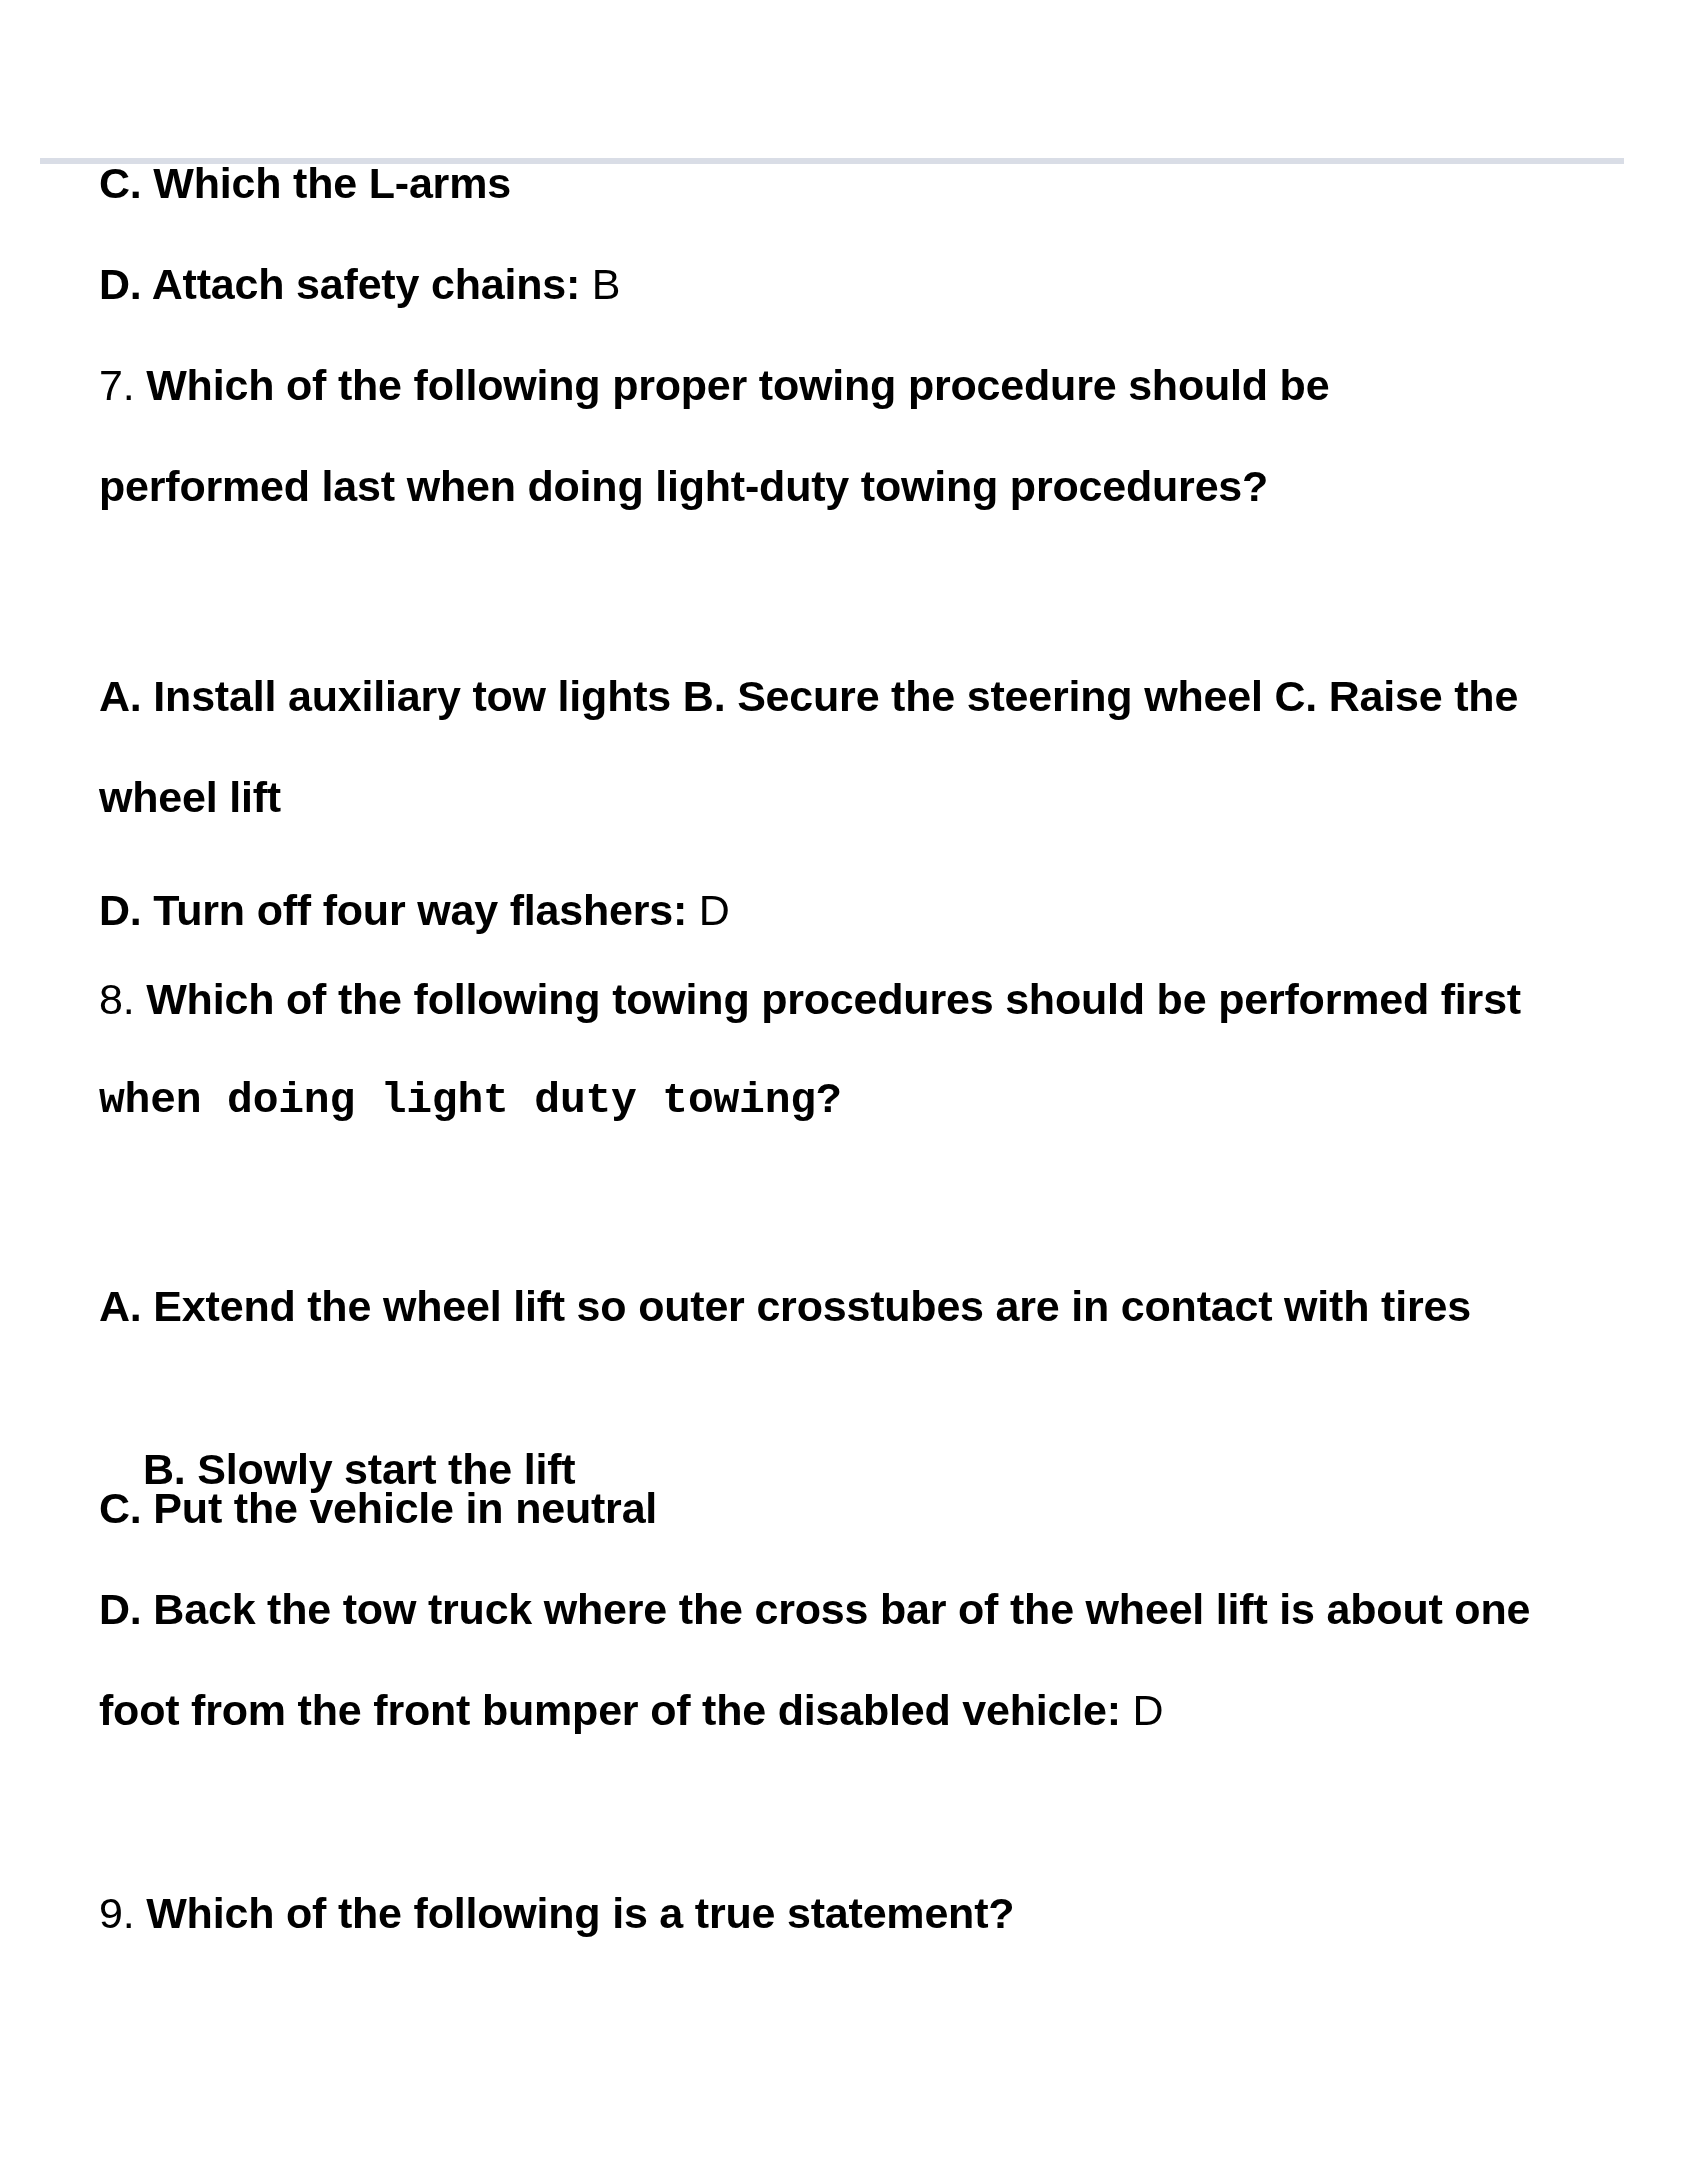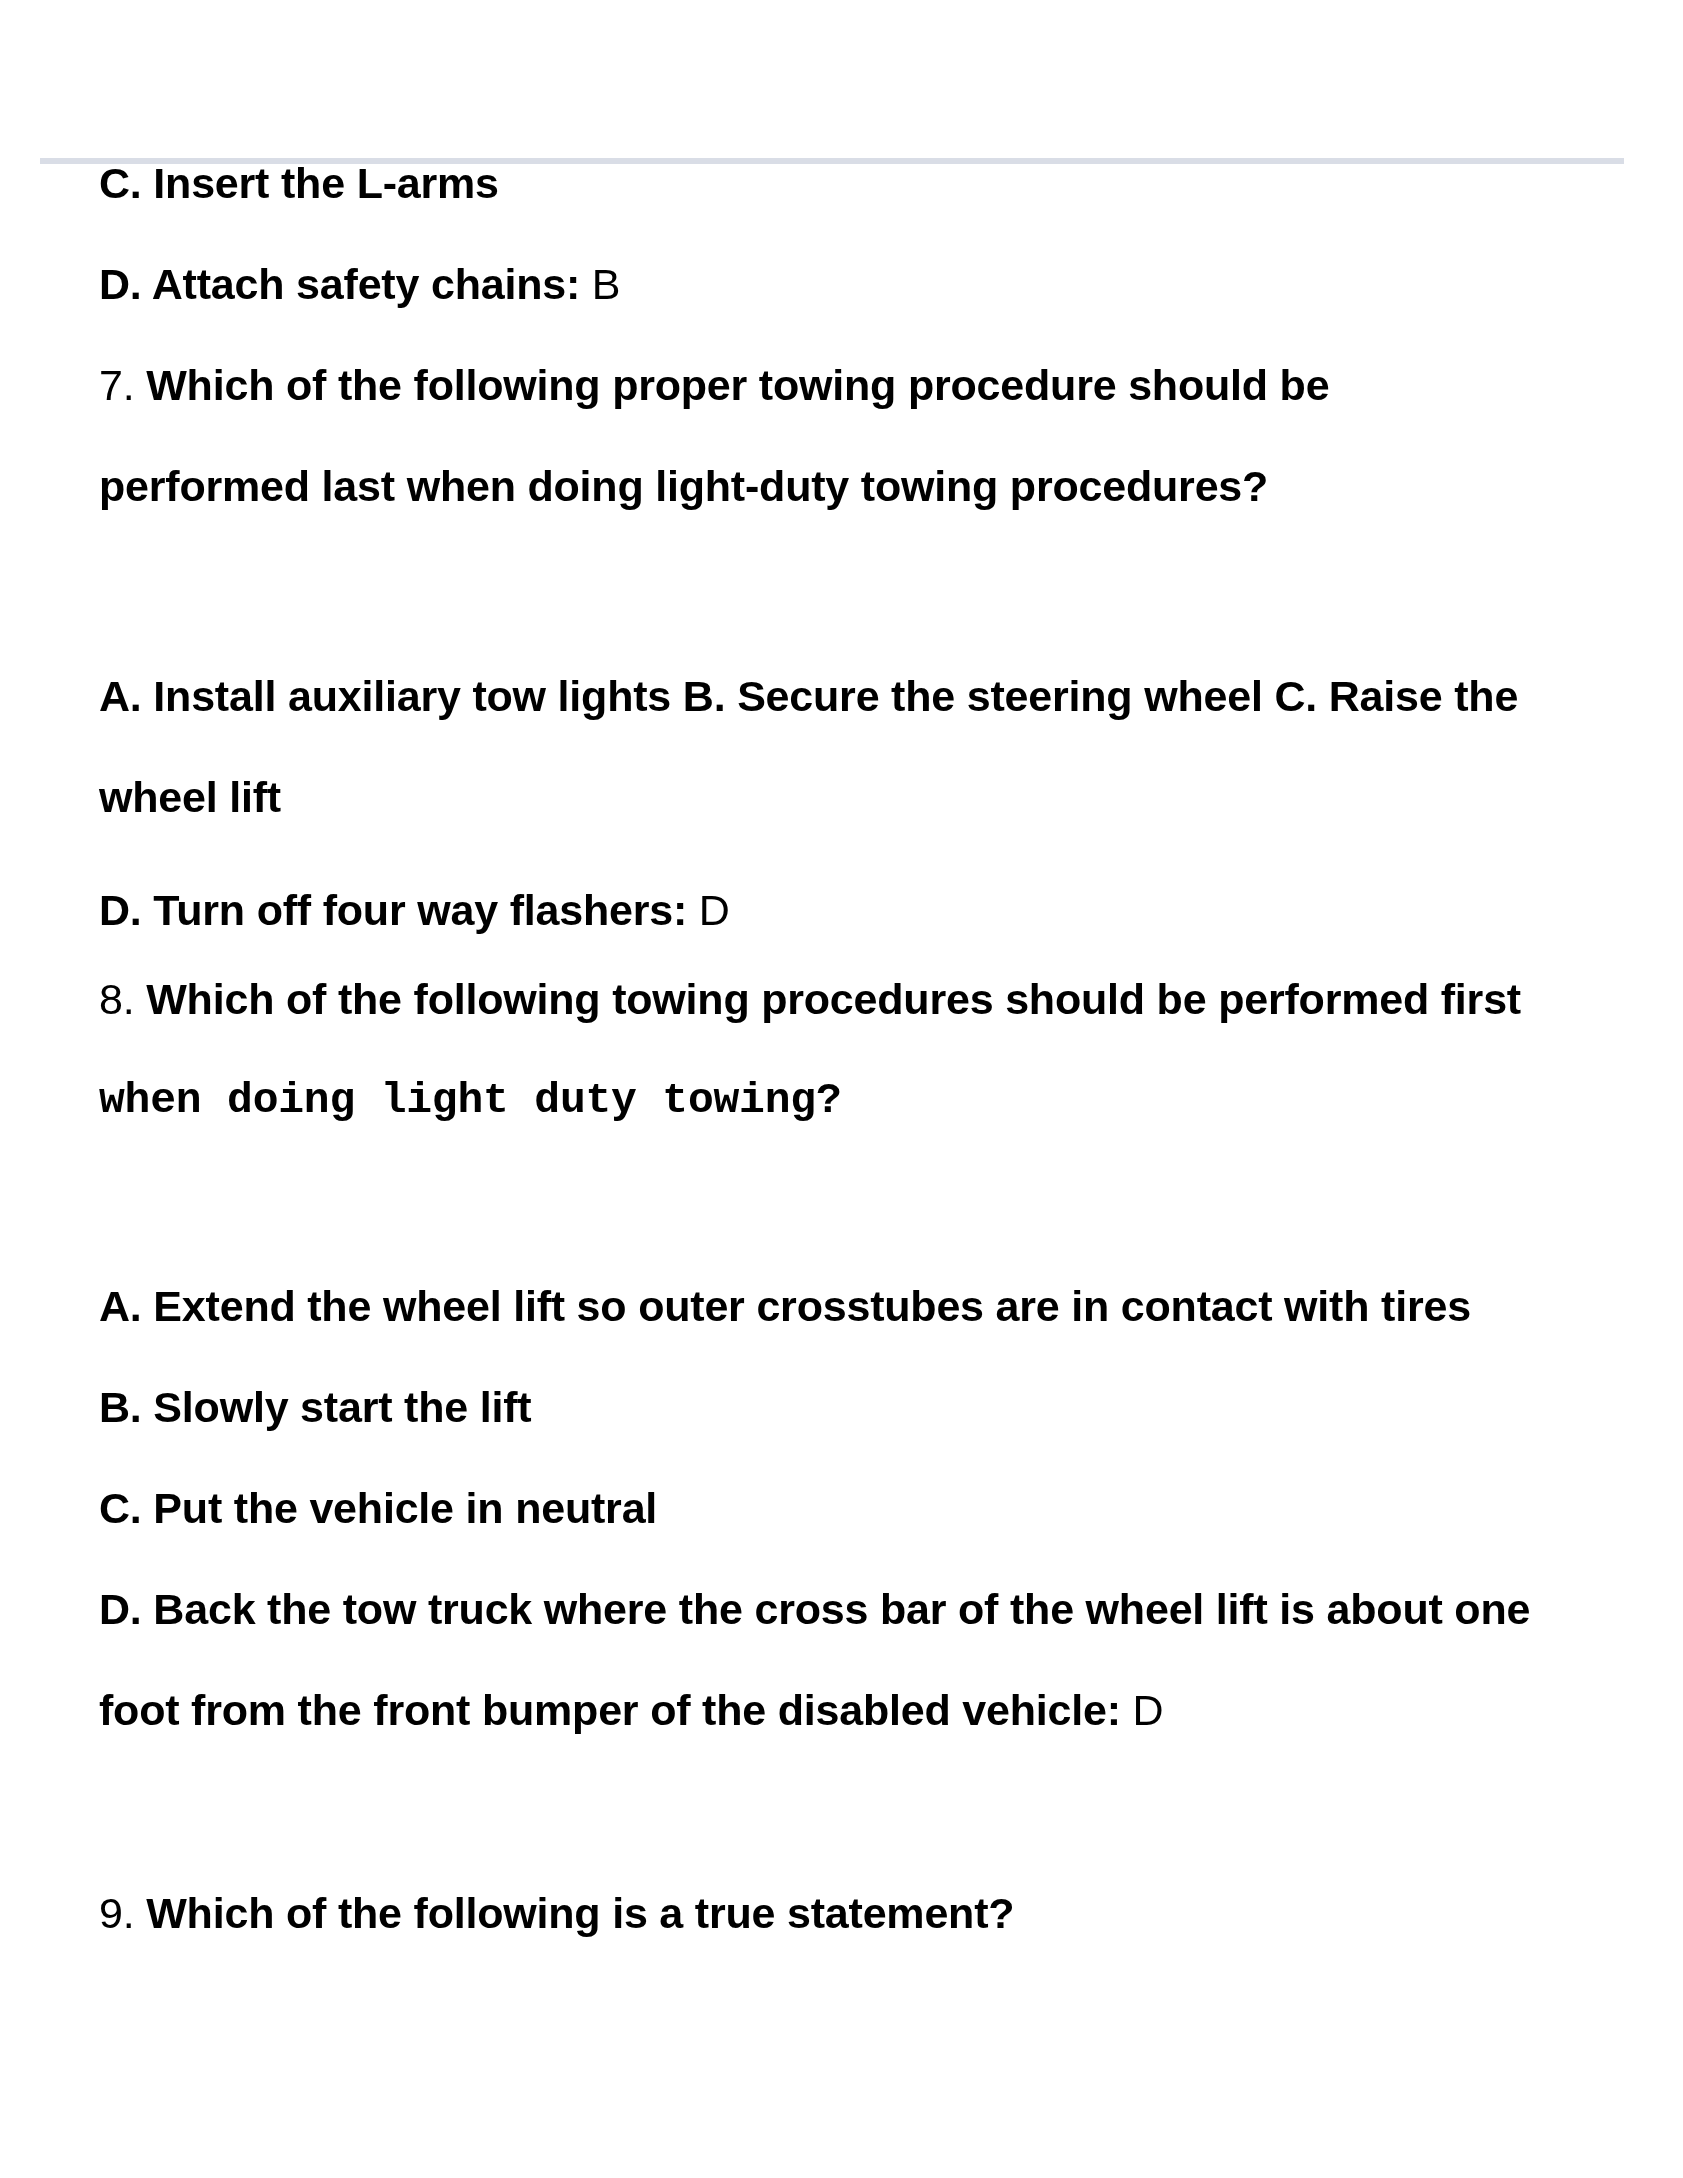--- a/index.html
+++ b/index.html
@@ -33,21 +33,21 @@
       letter-spacing: -0.2px;
     }
     .plain { font-weight: normal; }
   </style>
 </head>
 <body>
 
 <div class="rule"></div>
 
 <div class="line" style="top:158px;">
-  <span>C. Insert the L-arms</span>
+  <span>C. Which the L-arms</span>
 </div>
 <div class="line" style="top:259px;">
   <span>D. Attach safety chains:</span>
   <span class="plain">B</span>
 </div>
 
 <div class="line" style="top:360px;">
   <span class="plain">7.</span>
   <span>Which of the following proper towing procedure should be</span>
 </div>
@@ -68,21 +68,21 @@
 <div class="line" style="top:974px;">
   <span class="plain">8.</span>
   <span>Which of the following towing procedures should be performed first</span>
 </div>
 <div class="line" style="top:1075px;font-family:Liberation Mono, monospace;">
   <span>when doing light duty towing?</span>
 </div>
 <div class="line" style="top:1281px;">
   <span>A. Extend the wheel lift so outer crosstubes are in contact with tires</span>
 </div>
-<div class="line" style="top:1382px;">
+<div class="line" style="top:1444px;margin-left:44px;">
   <span>B. Slowly start the lift</span>
 </div>
 <div class="line" style="top:1483px;">
   <span>C. Put the vehicle in neutral</span>
 </div>
 <div class="line" style="top:1584px;">
   <span>D. Back the tow truck where the cross bar of the wheel lift is about one</span>
 </div>
 <div class="line" style="top:1685px;">
   <span>foot from the front bumper of the disabled vehicle:</span>

